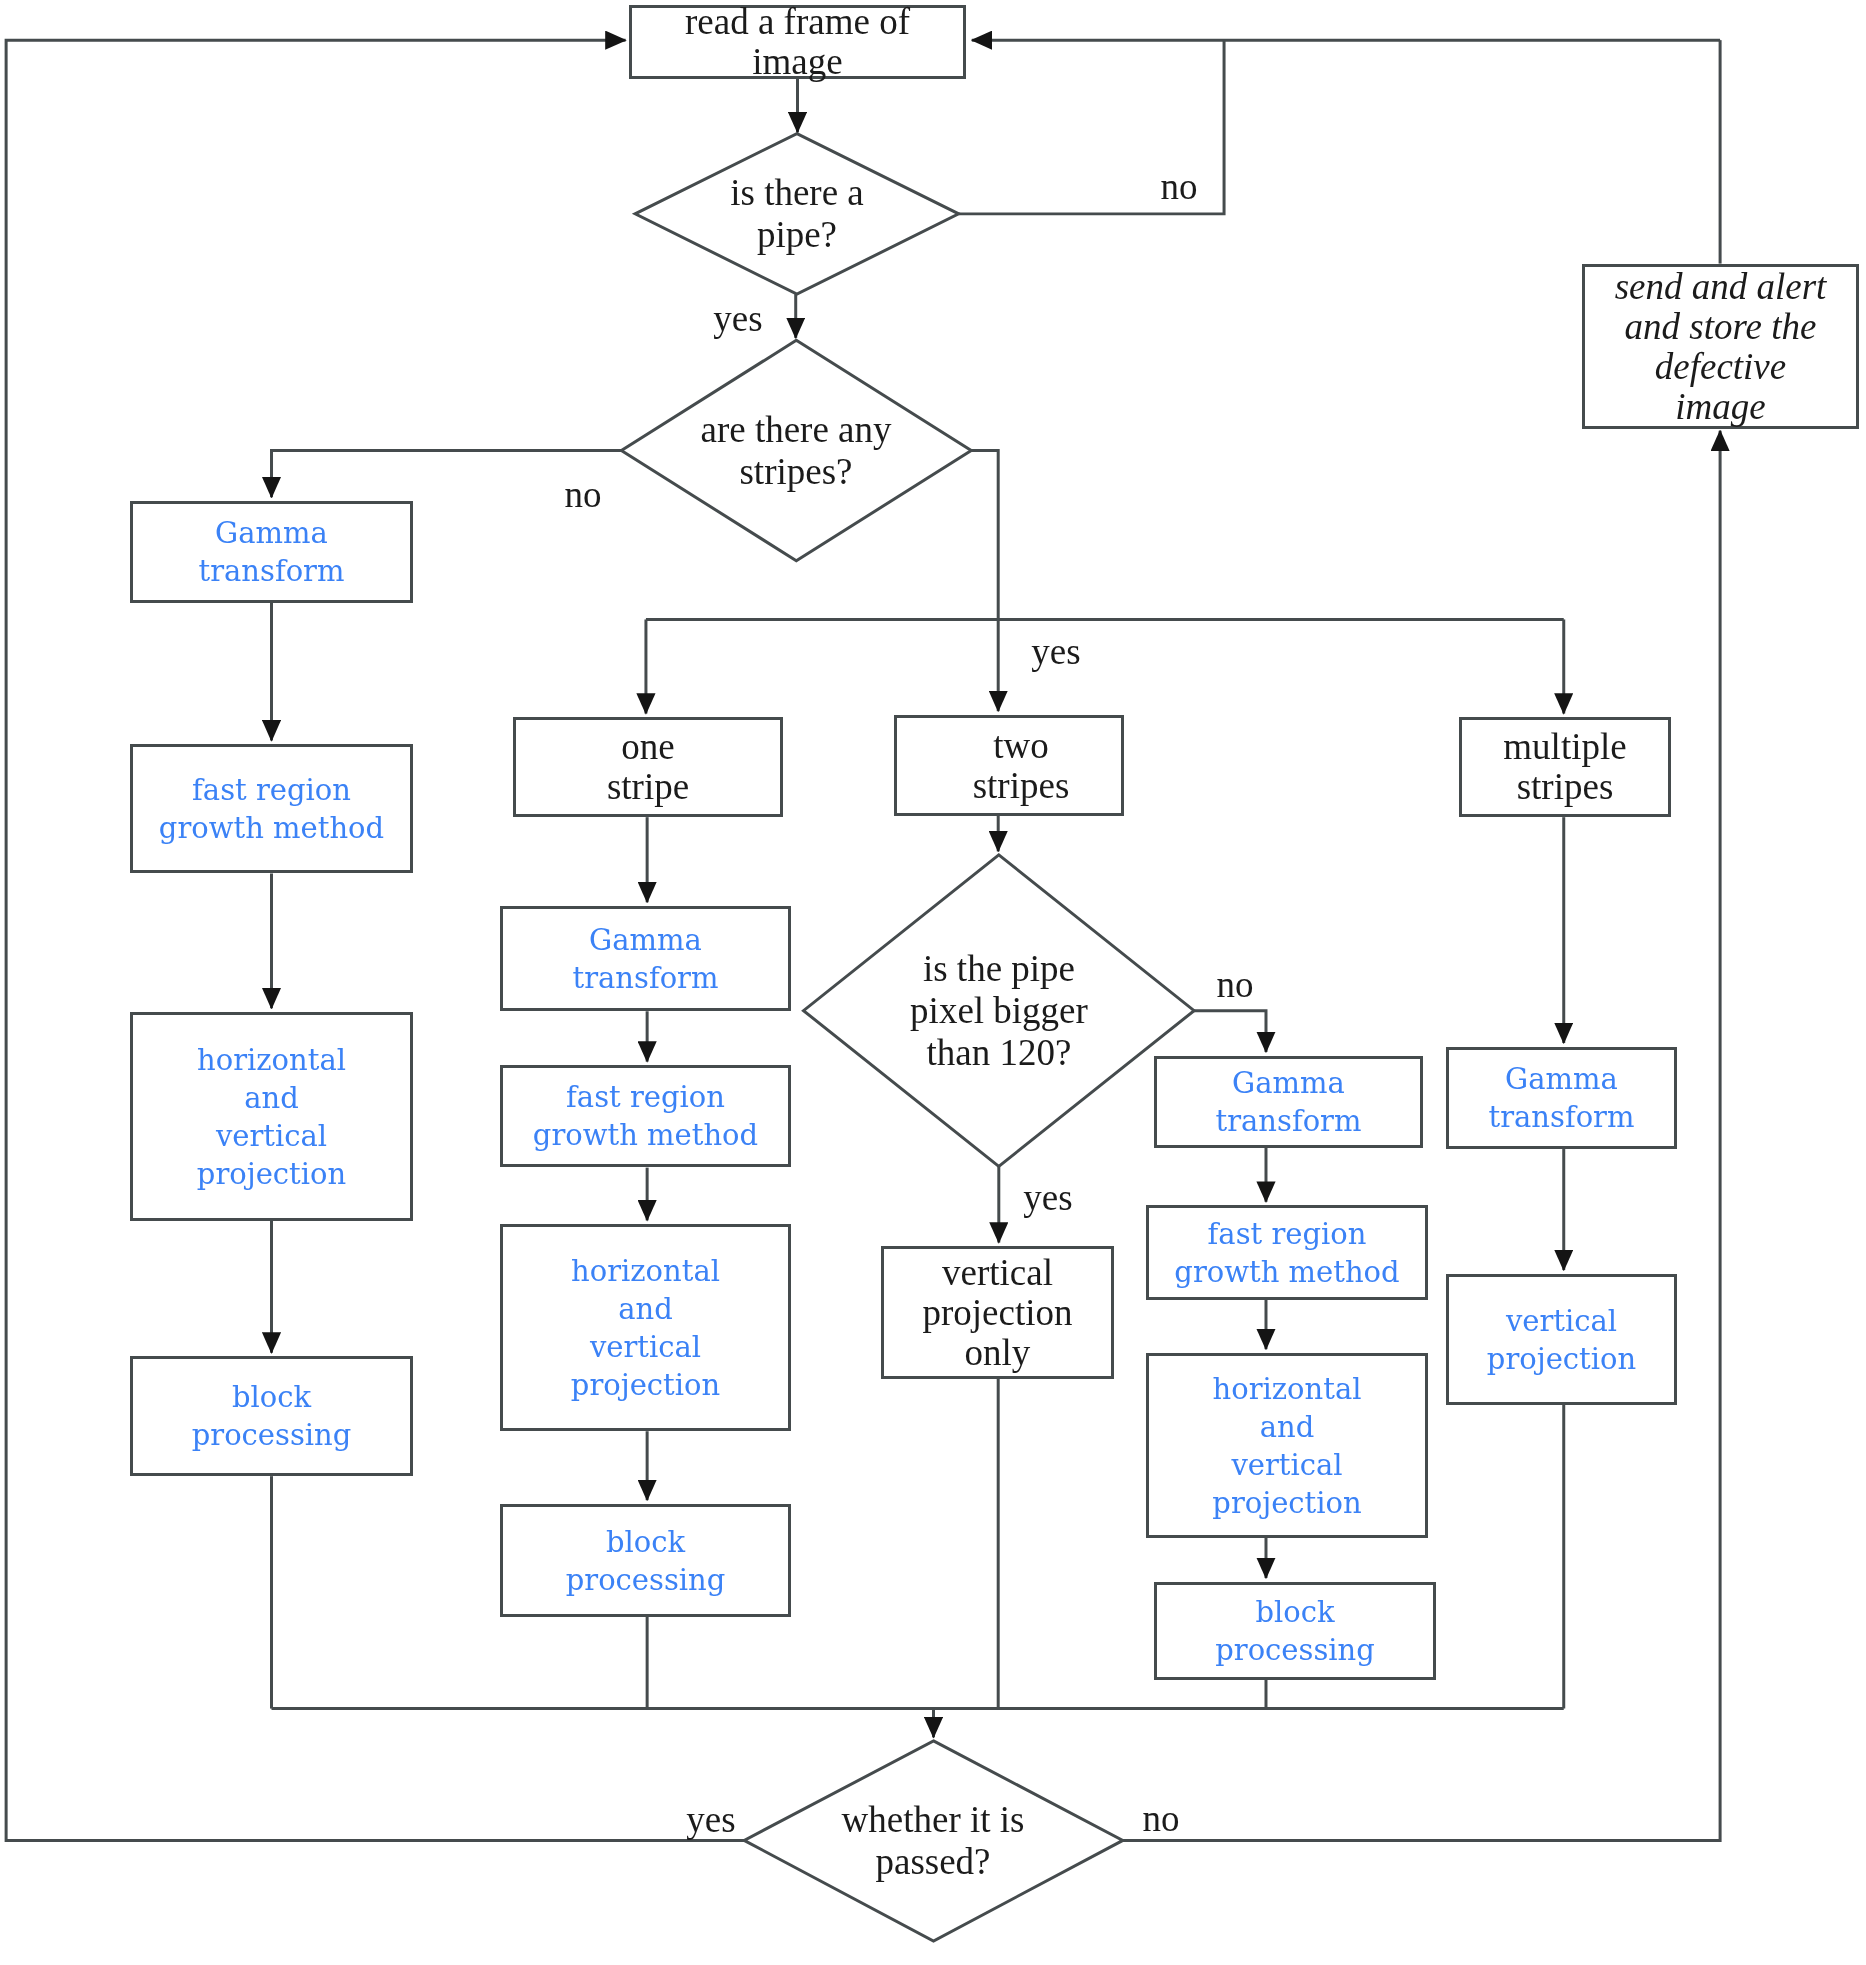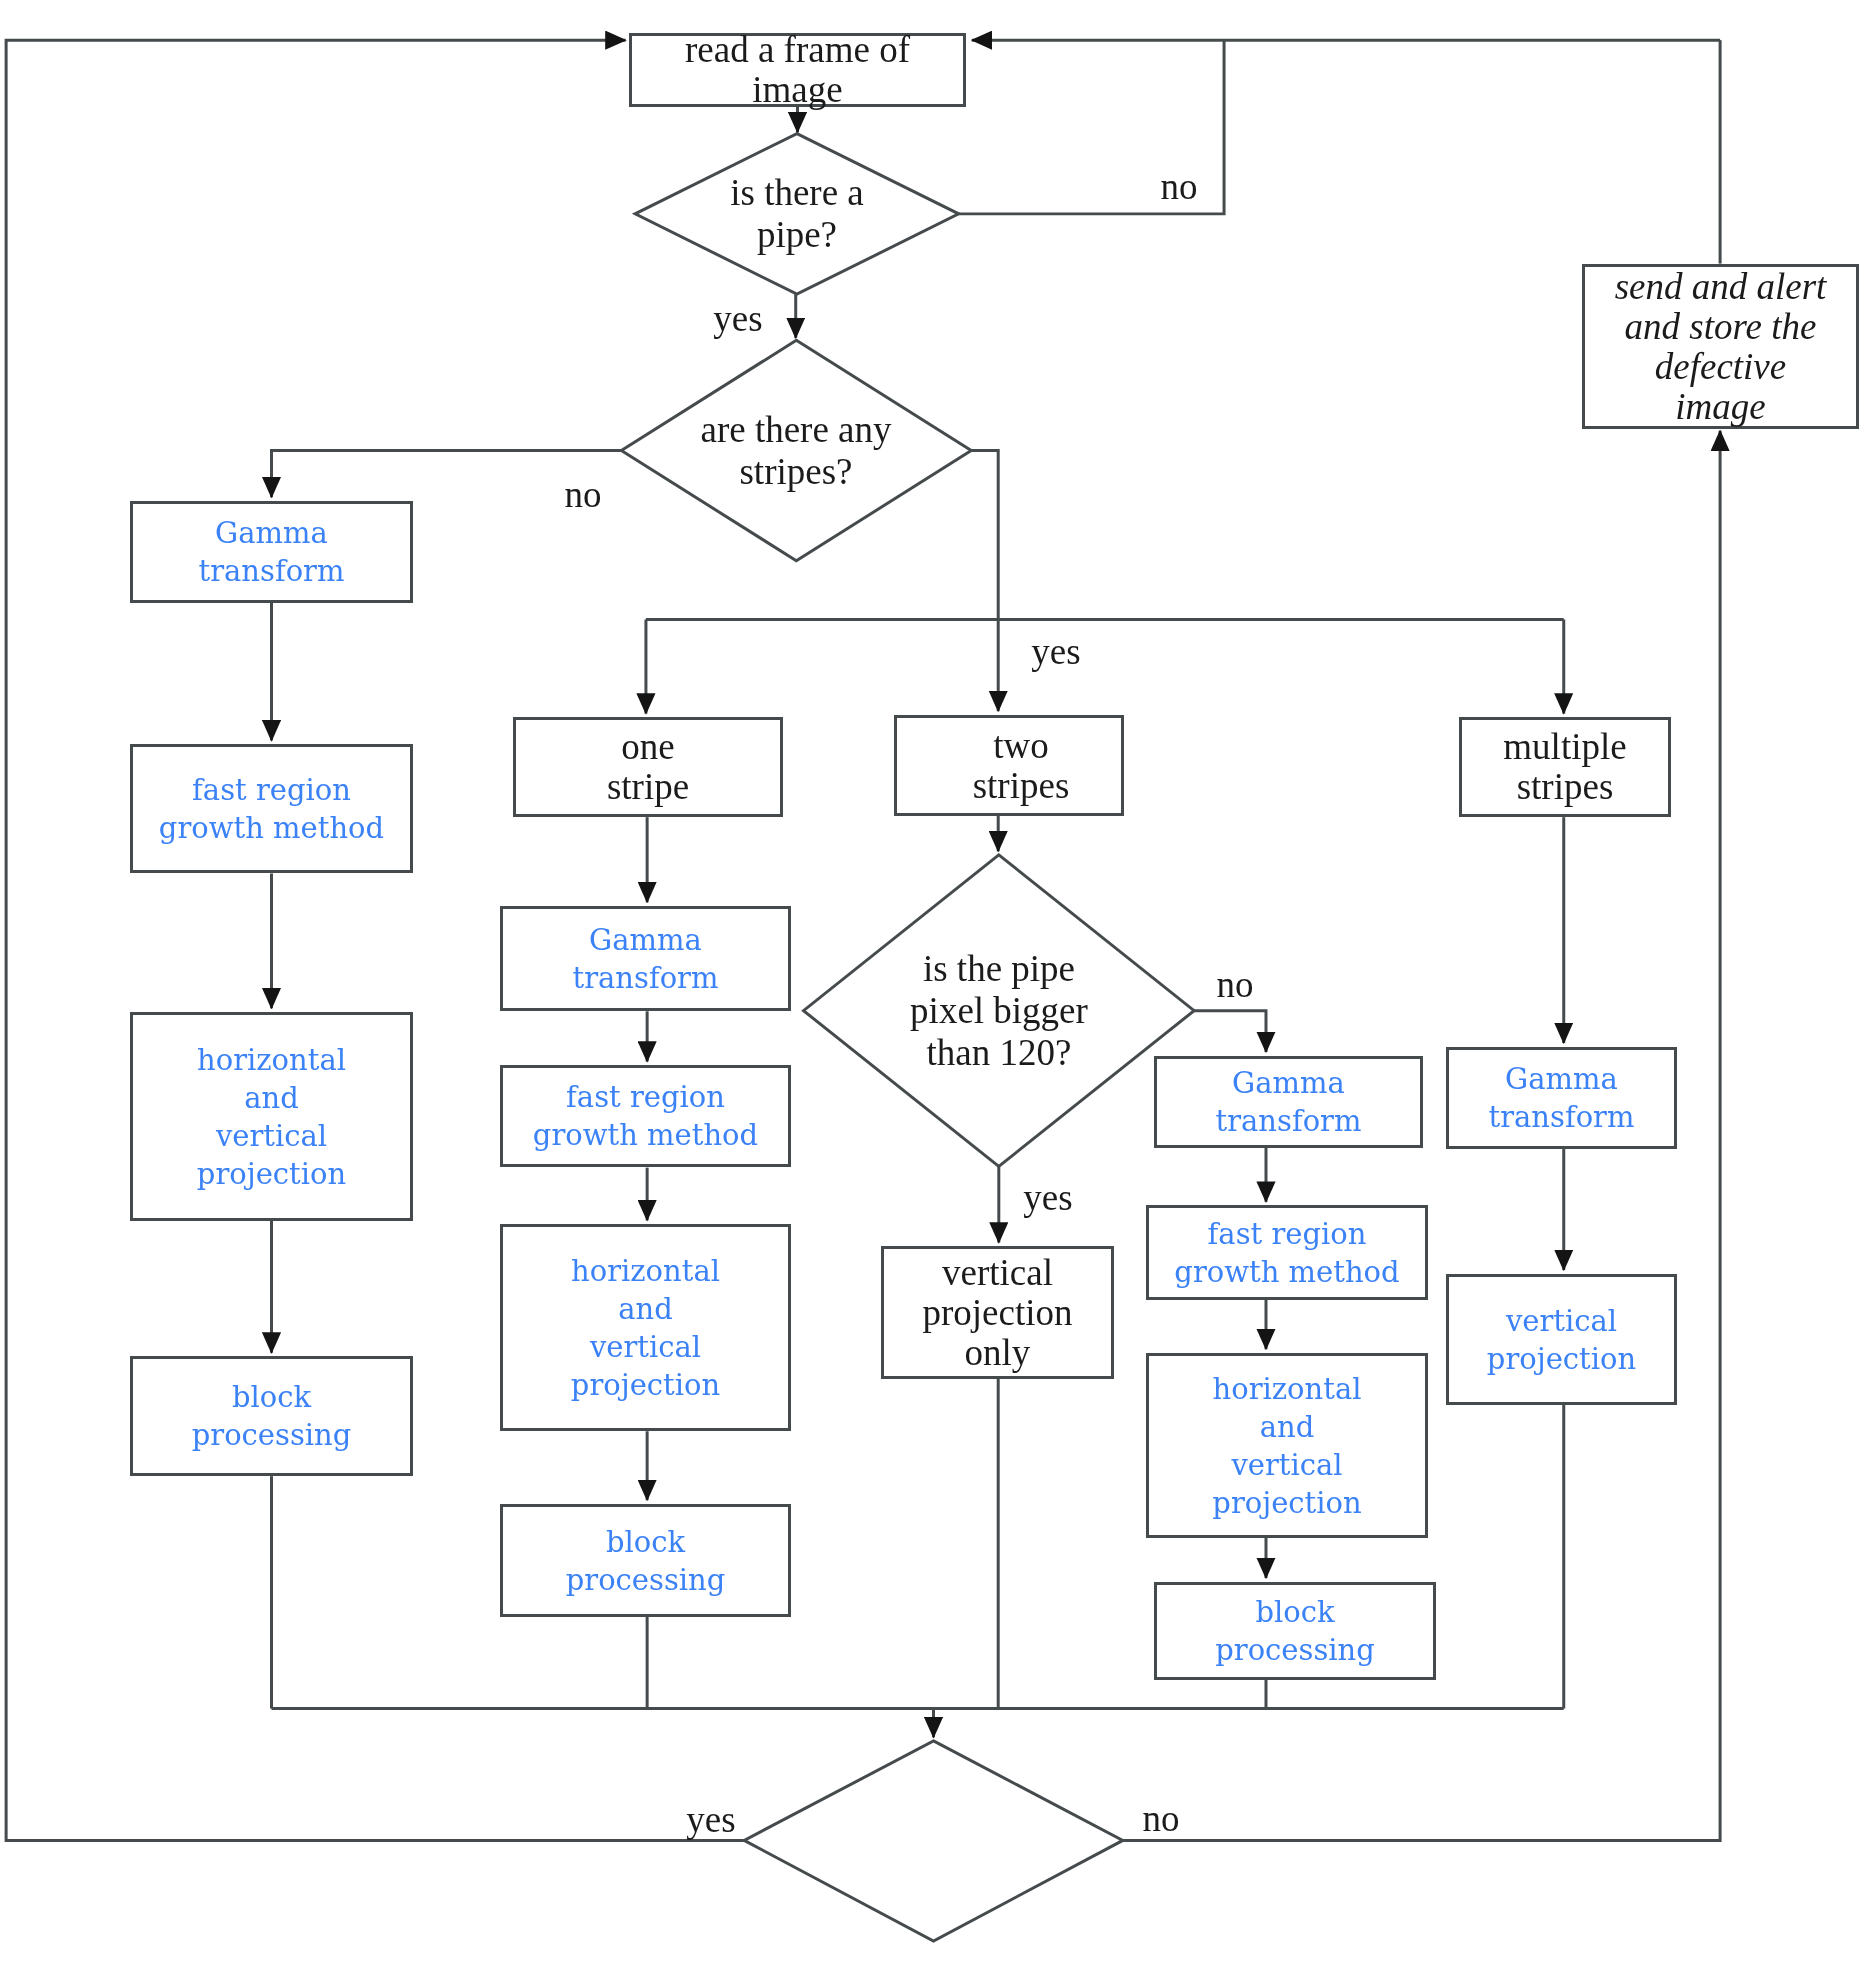--- a/index.html
+++ b/index.html
@@ -116,21 +116,21 @@
     </g>
 
     <g stroke="#454b4d" stroke-width="5" fill="#ffffff">
       <polygon points="1330,223 1600,357 1330,491 1060,357"></polygon>
       <polygon points="1329,568 1621,752 1329,936 1037,752"></polygon>
       <polygon points="1667,1427 1993,1687 1667,1947 1341,1687"></polygon>
       <polygon points="1558,2906 1874,3072 1558,3240 1242,3072"></polygon>
     </g>
   </svg>
 
-  <div class="node" style="left:629px;top:4.8px;width:337px;height:74px;margin-top:28px;">read a frame of
+  <div class="node" style="left:629px;top:4.8px;width:337px;height:74px;">read a frame of
 image</div>
   <div class="node" style="left:1582px;top:264px;width:277px;height:165px;font-style:italic;">send and alert
 and store the
 defective
 image</div>
 
   <div class="node slab" style="left:130px;top:501px;width:283px;height:102px;">Gamma
 transform</div>
   <div class="node slab" style="left:130px;top:744px;width:283px;height:129px;">fast region
 growth method</div>
@@ -178,20 +178,22 @@
   <div class="node slab" style="left:1446px;top:1274px;width:231px;height:131px;">vertical
 projection</div>
 
   <div class="diamond-label" style="left:797px;top:214px;width:252px;height:132px;">is there a
 pipe?</div>
   <div class="diamond-label" style="left:796px;top:451px;width:288px;height:132px;font-family:Liberation Serif, serif;">are there any
 stripes?</div>
   <div class="diamond-label" style="left:999px;top:1011px;width:288px;height:156px;">is the pipe
 pixel bigger
 than 120?</div>
+  <div class="diamond-label" style="left:933px;top:1841px;width:300px;height:132px;">whether it is
+passed?</div>
 
   <div class="edge-label" style="left:738px;top:318px;">yes</div>
   <div class="edge-label" style="left:1179px;top:186px;">no</div>
   <div class="edge-label" style="left:583px;top:494px;">no</div>
   <div class="edge-label" style="left:1056px;top:651px;">yes</div>
   <div class="edge-label" style="left:1048px;top:1197px;">yes</div>
   <div class="edge-label" style="left:1235px;top:984px;">no</div>
   <div class="edge-label" style="left:711px;top:1819px;">yes</div>
   <div class="edge-label" style="left:1161px;top:1818px;">no</div>
 

